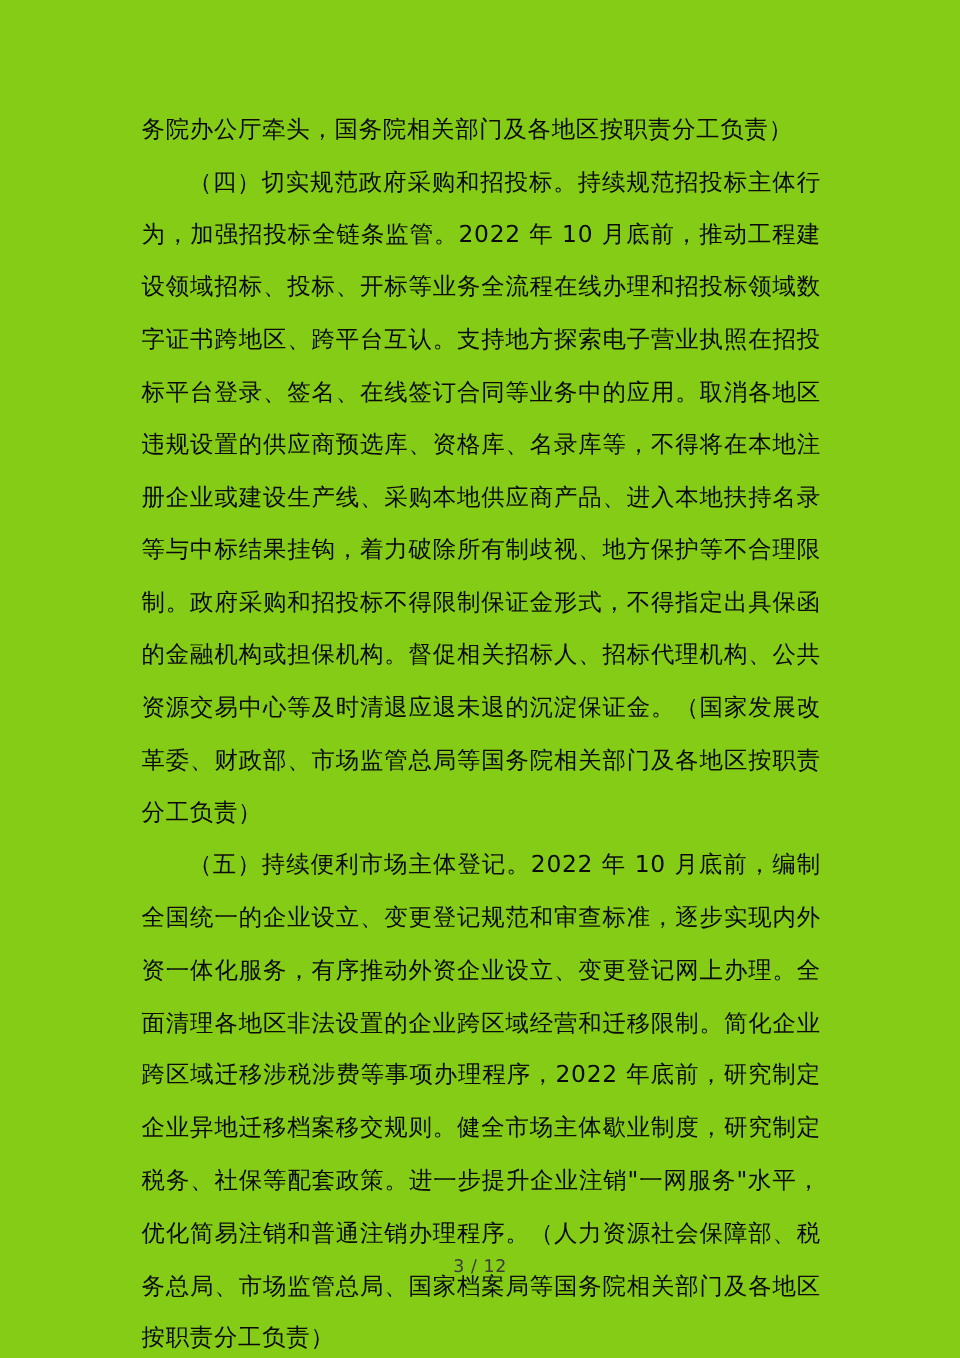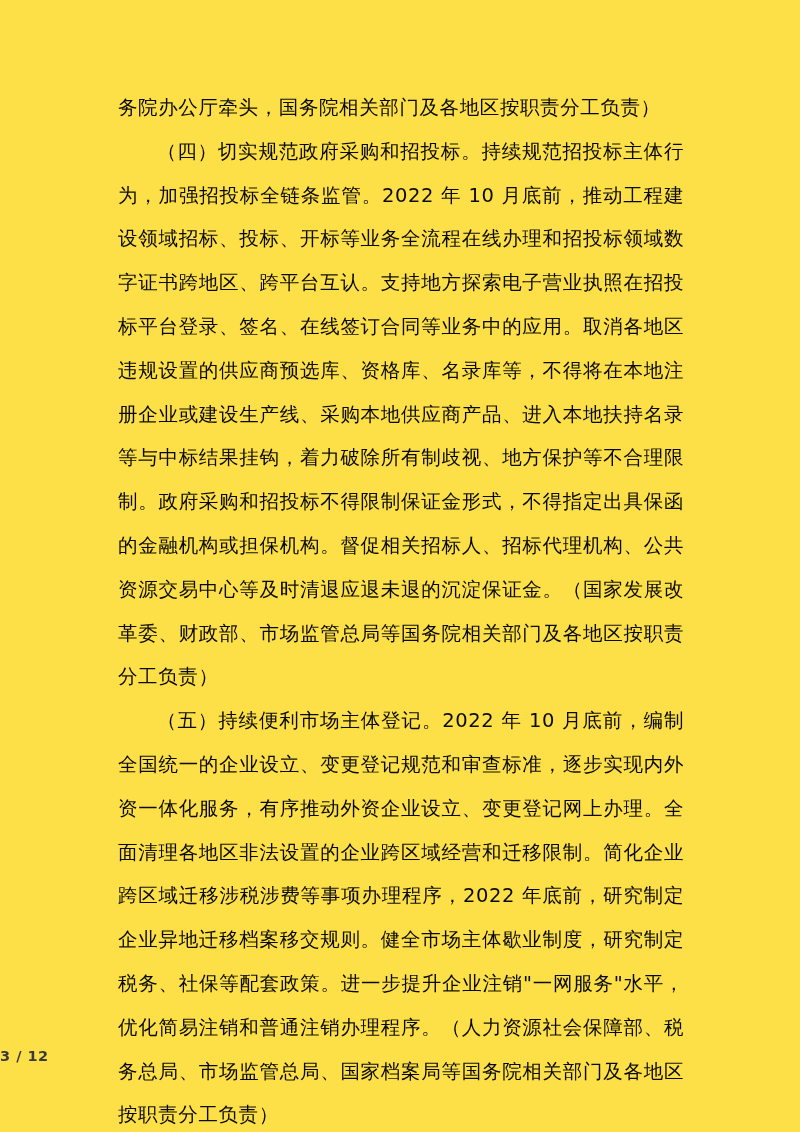--- a/index.html
+++ b/index.html
@@ -15,21 +15,21 @@
     color: #000000;
     overflow: hidden;
   }
 
   .page {
     position: absolute;
     top: 0;
     left: 0;
     width: 800px;
     height: 1132px;
-    background: #fde047;
+    background: #84cc16;
   }
 
   .content {
     position: absolute;
     left: 118px;
     top: 86px;
     width: 566px;
   }
 
   
@@ -50,25 +50,25 @@
 
   .para.indent {
     text-indent: 2em;
   }
 
   .footer {
     position: absolute;
     left: 0;
     top: 1048px;
     width: 800px;
+    text-align: center;
     font-size: 14.5px;
     color: #3a3a3a;
     letter-spacing: 0.5px;
     font-family: "DejaVu Sans", "Liberation Sans", sans-serif;
-    font-weight: bold;
   }
 </style>
 </head>
 <body>
 
 <div class="page">
 
   <div class="content">
 
     <p class="para cont">务院办公厅牵头，国务院相关部门及各地区按职责分工负责）</p>

